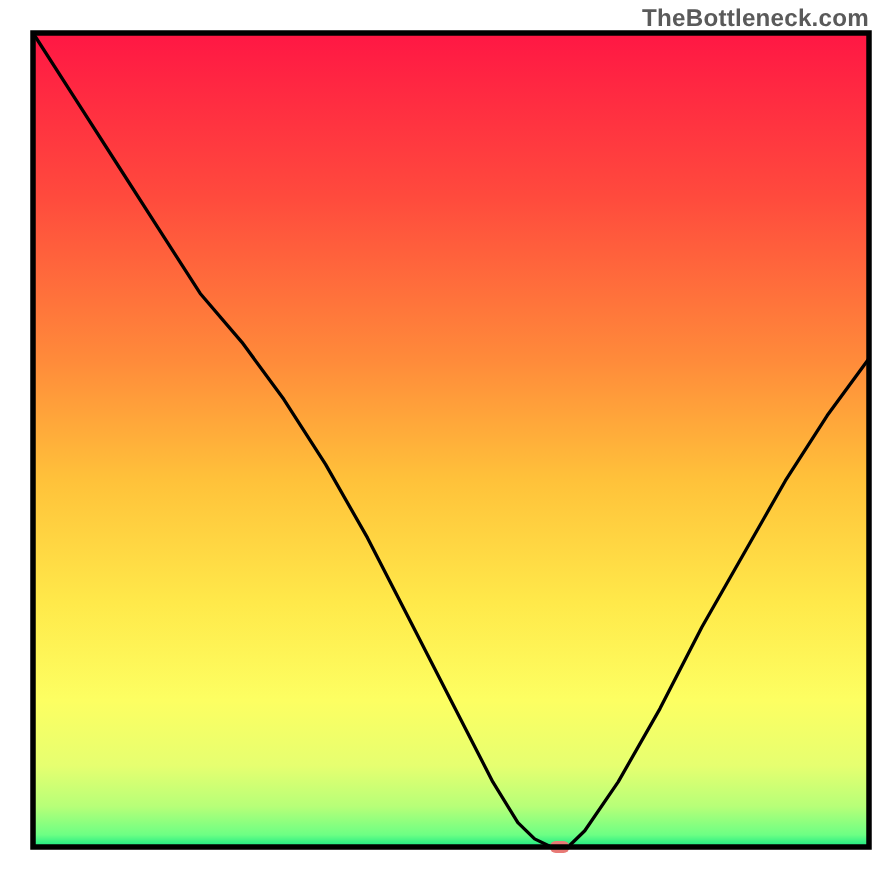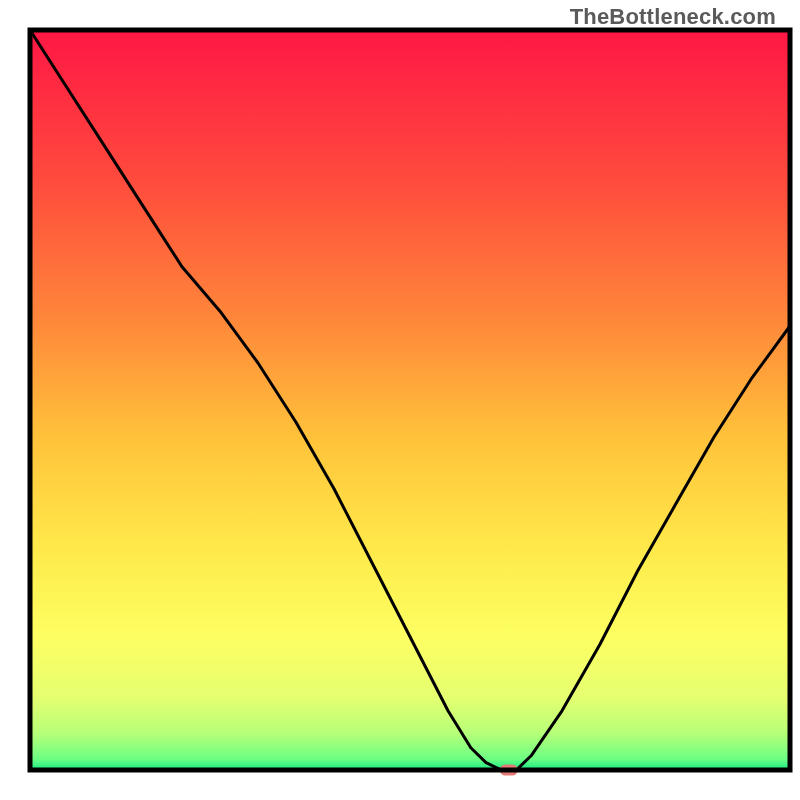--- a/index.html
+++ b/index.html
@@ -11,21 +11,21 @@
     background: #ffffff;
   }
   .chart-container {
     position: relative;
     width: 800px;
     height: 800px;
   }
   .watermark {
     position: absolute;
     top: 4px;
-    right: 24px;
+    right: 10px;
     font-family: Arial, Helvetica, sans-serif;
     font-size: 22px;
     font-weight: 600;
     color: #5a5a5a;
     z-index: 50;
     letter-spacing: 0.2px;
   }
   svg {
     position: absolute;
     left: 0;

